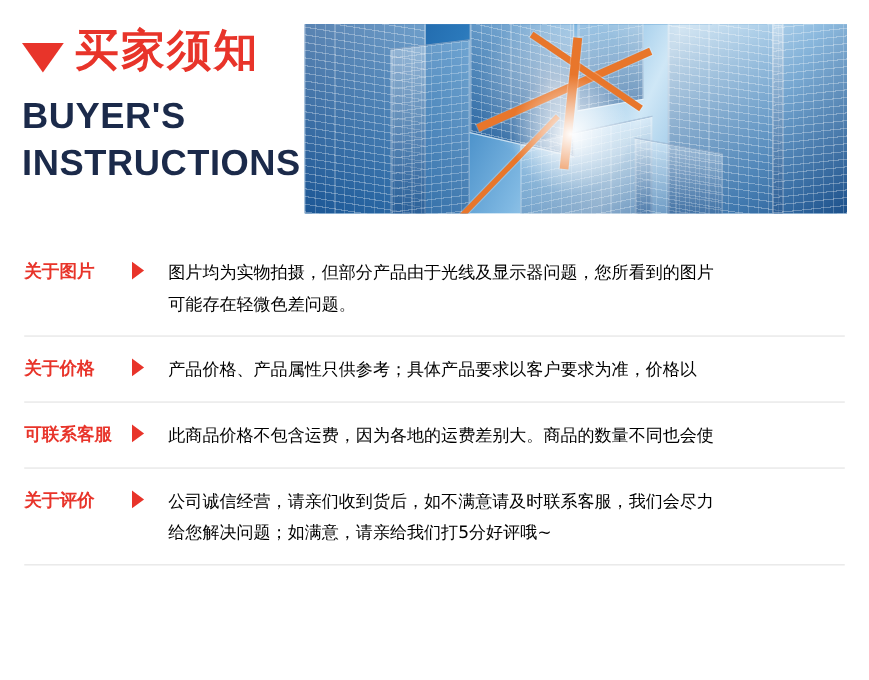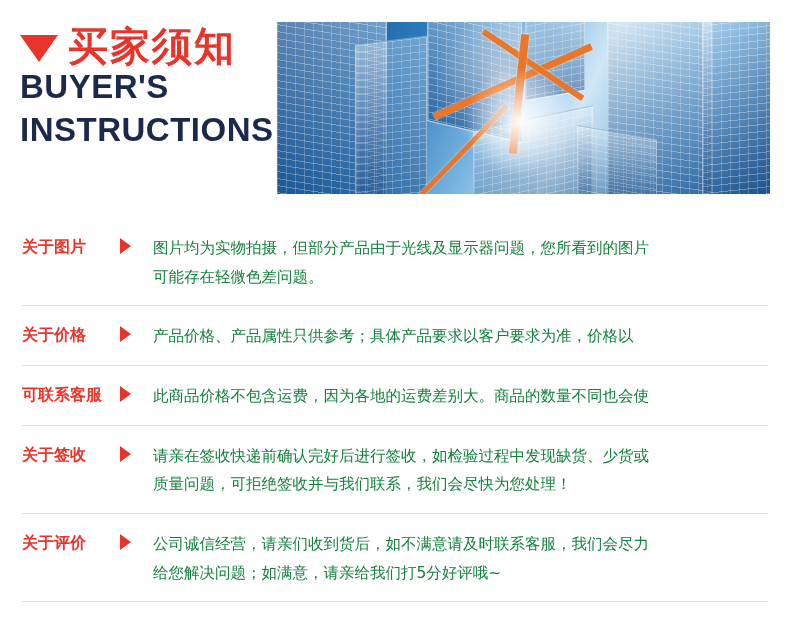--- a/index.html
+++ b/index.html
@@ -29,40 +29,41 @@
     box-sizing: border-box;
     height: 200px;
   }
   .title-block {
     width: 245px;
     flex: 0 0 245px;
     padding-top: 4px;
   }
   .title-cn-row {
     display: flex;
-    align-items: center;
+    align-items: flex-end;
     gap: 10px;
   }
   .tri-icon {
     width: 0;
     height: 0;
     border-left: 19px solid transparent;
     border-right: 19px solid transparent;
     border-top: 27px solid #e8342a;
     margin-top: 4px;
   }
   .title-cn {
     font-size: 40px;
     font-weight: bold;
     color: #e8342a;
     letter-spacing: 2px;
     line-height: 1;
     font-family: "DejaVu Sans", "Liberation Sans", sans-serif;
   }
   .title-en {
+    margin-top: 18px;
     color: #1b2a4a;
     font-size: 33px;
     font-weight: bold;
     line-height: 1.3;
     letter-spacing: 0.5px;
   }
   .title-en div {
     white-space: nowrap;
   }
 
@@ -147,21 +148,21 @@
     flex: 0 0 14px;
     width: 0;
     height: 0;
     border-top: 8px solid transparent;
     border-bottom: 8px solid transparent;
     border-left: 11px solid #e8342a;
     margin: 4px 8px 0 2px;
   }
   .row-text {
     flex: 1 1 auto;
-    color: #15803d;
+    color: #000000;
     font-size: 15.5px;
     line-height: 1.85;
     font-family: "DejaVu Sans", "Liberation Sans", sans-serif;
   }
   .row-text div { white-space: nowrap; }
 </style>
 </head>
 <body>
 
 <div class="page">
@@ -216,28 +217,20 @@
     </div>
 
     <div class="row">
       <div class="row-label">可联系客服</div>
       <div class="row-arrow"></div>
       <div class="row-text">
         <div>此商品价格不包含运费，因为各地的运费差别大。商品的数量不同也会使</div>
       </div>
     </div>
 
-    <div class="row">
-      <div class="row-label">关于签收</div>
-      <div class="row-arrow"></div>
-      <div class="row-text">
-        <div>请亲在签收快递前确认完好后进行签收，如检验过程中发现缺货、少货或</div>
-        <div>质量问题，可拒绝签收并与我们联系，我们会尽快为您处理！</div>
-      </div>
-    </div>
 
     <div class="row">
       <div class="row-label">关于评价</div>
       <div class="row-arrow"></div>
       <div class="row-text">
         <div>公司诚信经营，请亲们收到货后，如不满意请及时联系客服，我们会尽力</div>
         <div>给您解决问题；如满意，请亲给我们打5分好评哦~</div>
       </div>
     </div>
 

